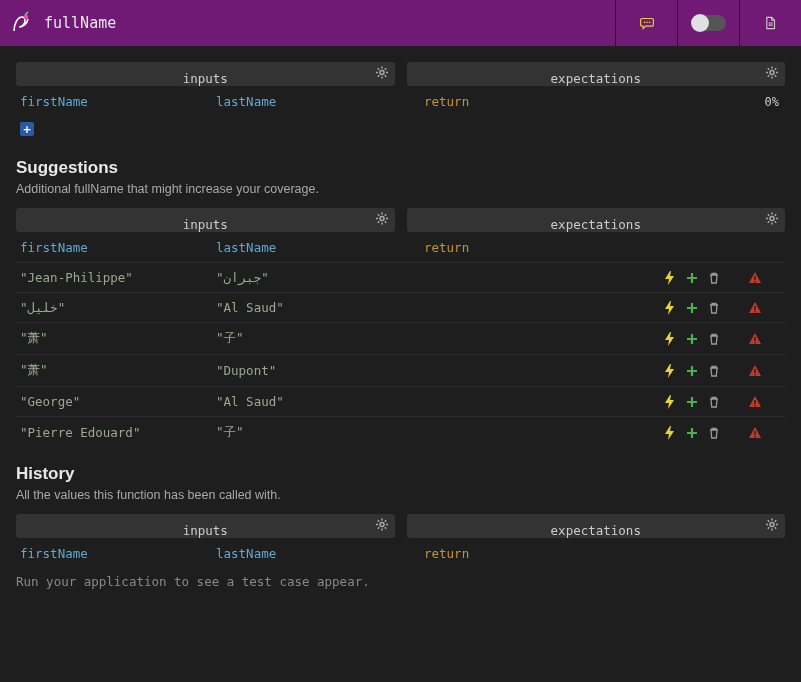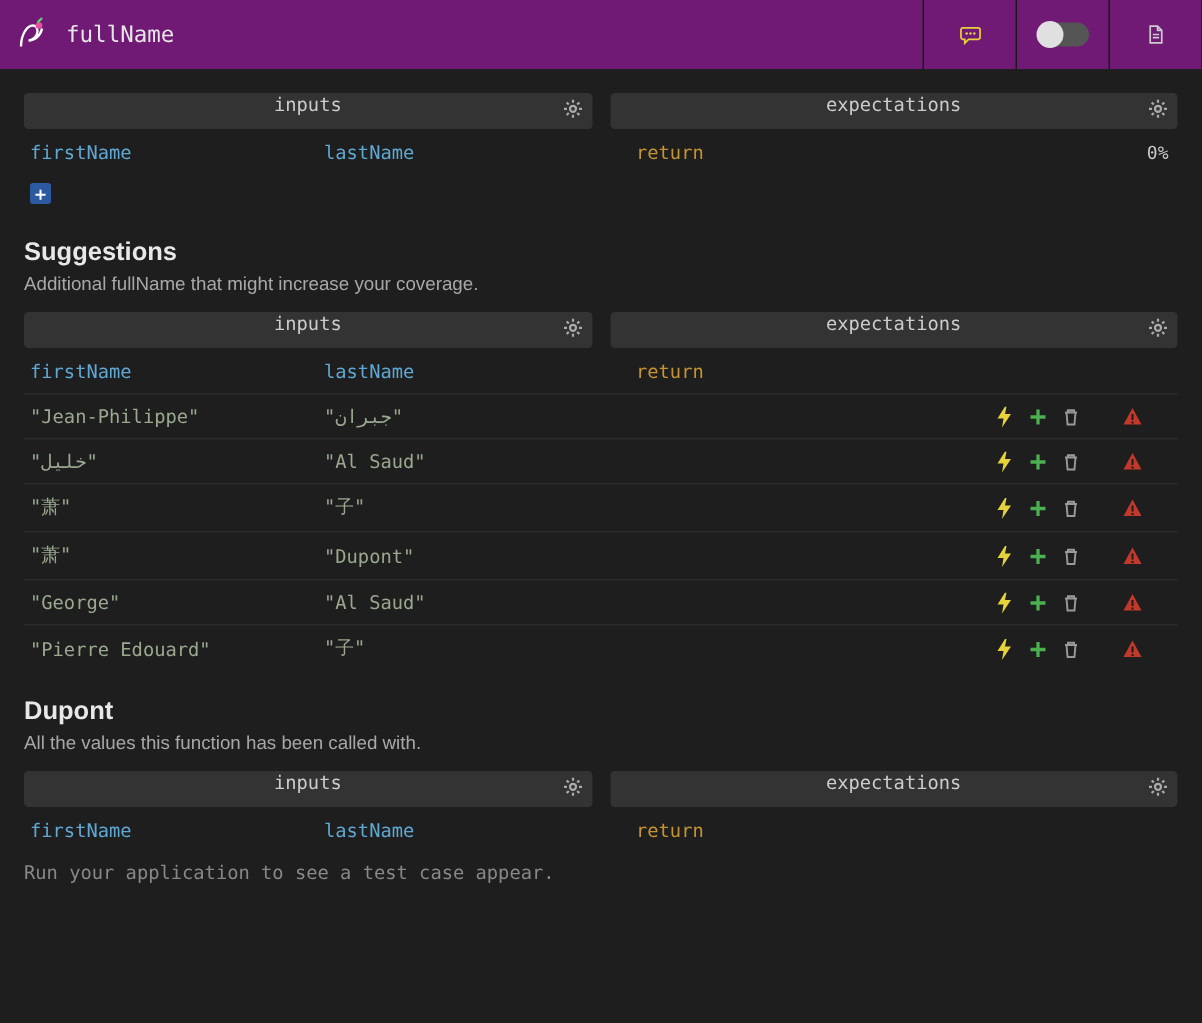--- a/index.html
+++ b/index.html
@@ -48,21 +48,21 @@
     .section-sub { font-size:12.5px; color:#a8a8a8; margin-bottom:12px; }
     .section-sub em { font-style:italic; }
 
     
     .colgroup-row { display:flex; gap:12px; margin-bottom:1px; }
     .colgroup {
       flex:1;
       background:#333;
       border-radius:3px;
       height:24px;
-      display:flex; align-items:flex-start; justify-content:center;
+      display:flex; align-items:flex-end; justify-content:center;
       position:relative;
       color:#ccc;
       font-size:12.5px;
     }
     .colgroup .cog {
       position:absolute; right:6px; top:50%; transform:translateY(-50%);
       color:#aaa;
     }
 
     
@@ -412,21 +412,21 @@
             <svg width="14" height="14" viewBox="0 0 14 14">
               <use href="#warn-icon"></use>
             </svg>
           </span>
         </span>
       </div>
     </div>
 </div>
 
 <div class="section" style="padding-bottom:16px;">
-  <div class="section-title">Dupont</div>
+  <div class="section-title">History</div>
   <div class="section-sub">All the values this function has been called with.</div>
 
   <div class="colgroup-row">
     <div class="colgroup mono">
       <span>inputs</span>
       <span class="cog"><svg width="14" height="14" viewBox="0 0 14 14">
             <use href="#cog-icon"></use>
           </svg></span>
     </div>
     <div class="colgroup mono">

